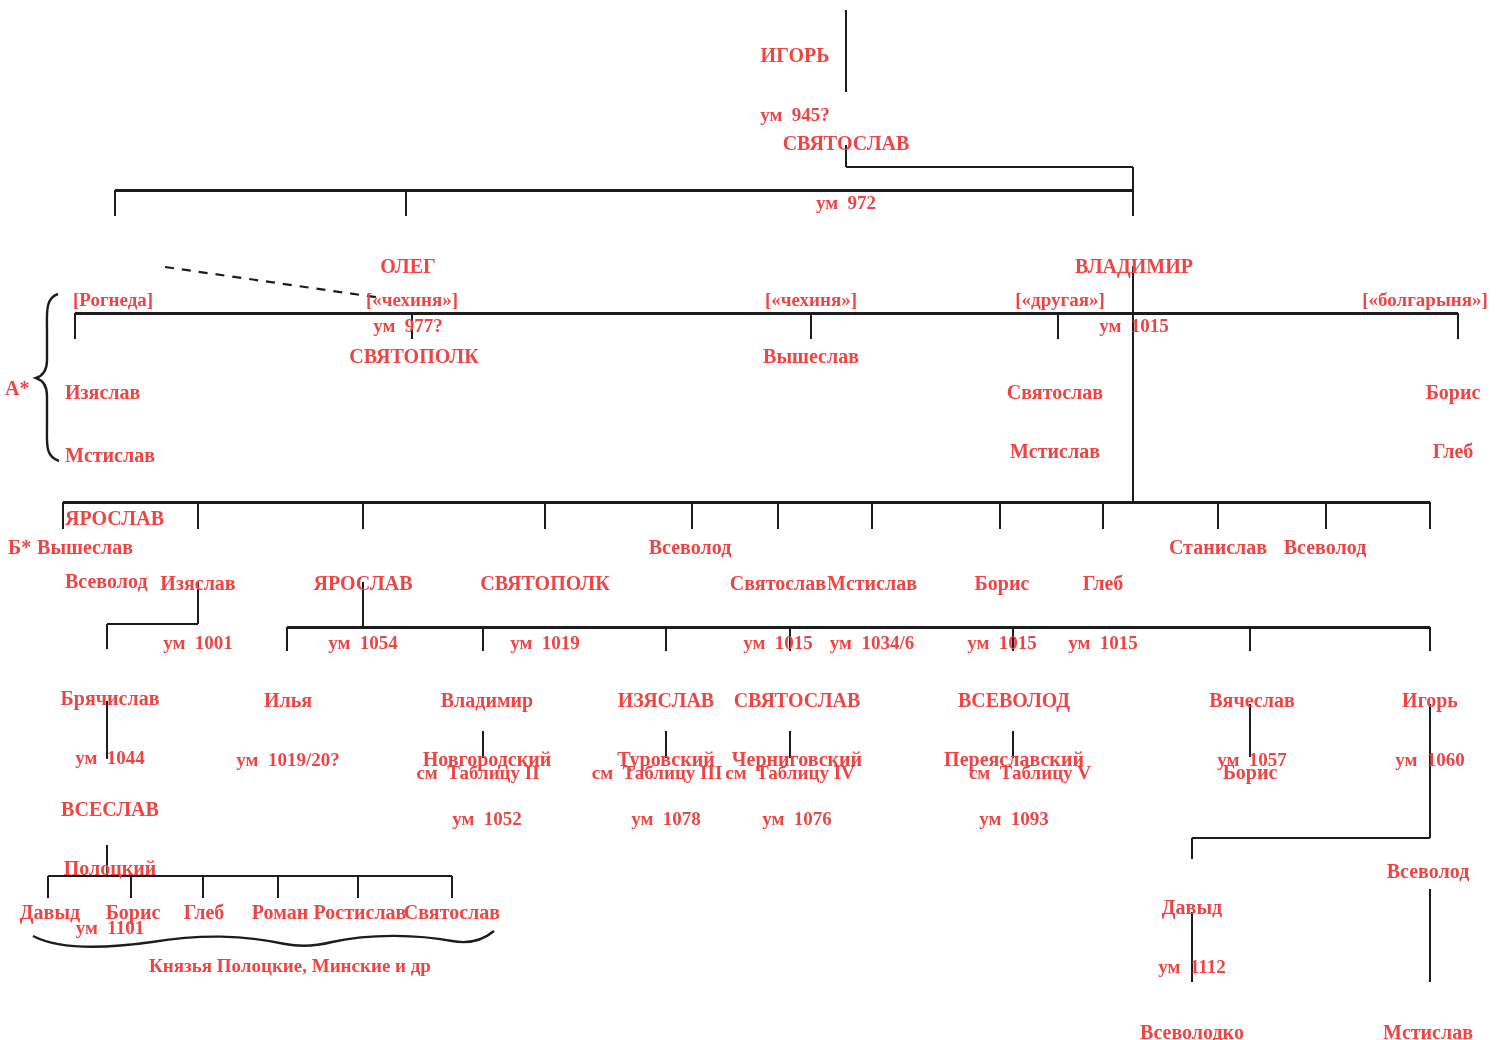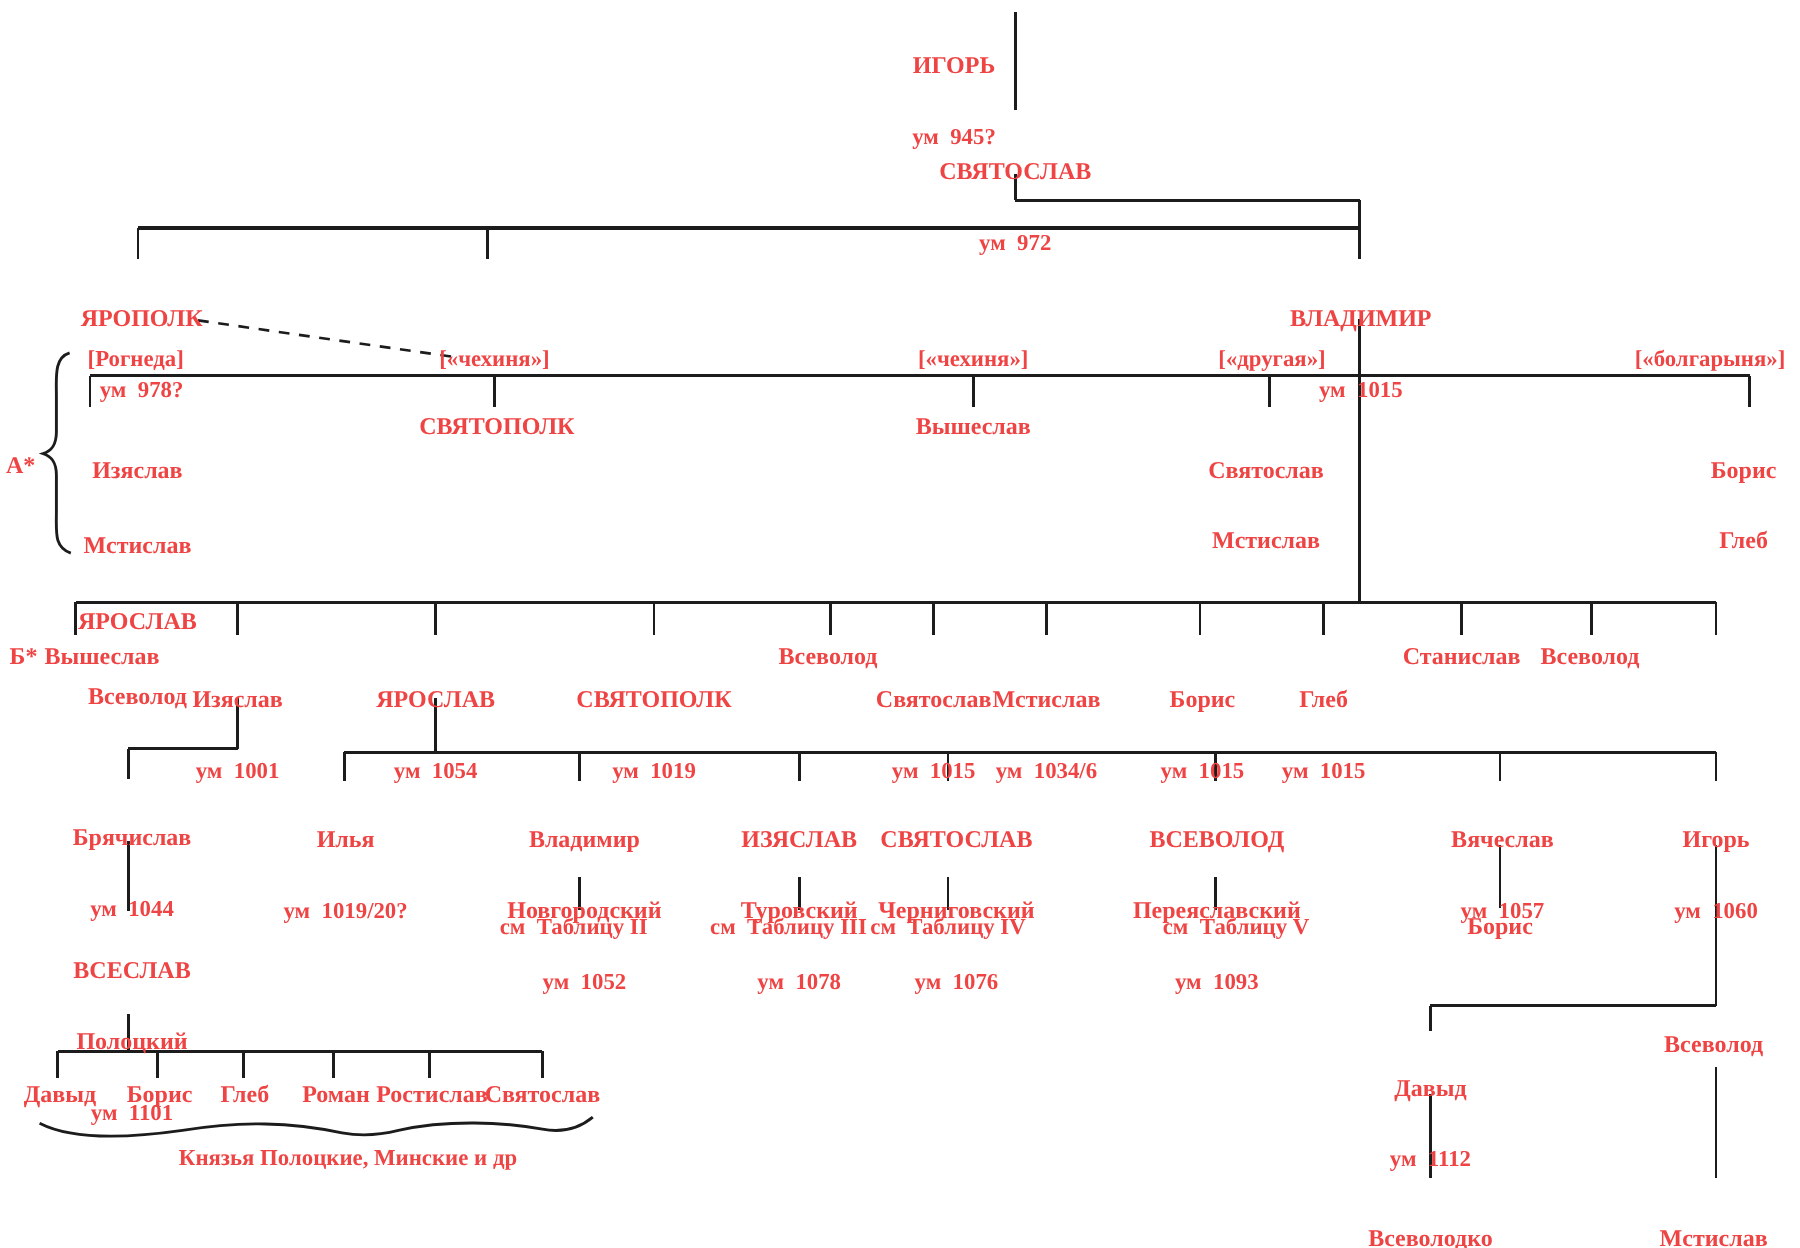--- a/index.html
+++ b/index.html
@@ -3,21 +3,21 @@
 <meta charset="utf-8">
 <style>
   html,body{margin:0;padding:0;background:#fff;}
   #canvas{position:relative;width:1500px;height:1040px;background:#fff;overflow:hidden;
           font-family:Liberation Serif, serif;color:#ef4444;}
   svg.wires{position:absolute;left:0;top:0;width:1500px;height:1040px;}
   svg.wires line{stroke:#1c1c1c;stroke-width:2.2;}
   svg.wires line.thick{stroke-width:3;}
   svg.wires path{stroke:#1c1c1c;stroke-width:2.4;fill:none;}
   .n{position:absolute;transform:translateX(-50%);text-align:center;white-space:pre;}
-  .la{position:absolute;text-align:center;white-space:pre;}
+  .la{position:absolute;text-align:left;white-space:pre;}
   .nm{font-size:20px;font-weight:bold;line-height:23px;}
   .dt{font-size:19px;font-weight:bold;line-height:23px;}
   .stack .nm{line-height:27px;}
   .grp{font-size:20px;font-weight:bold;}
 </style>
 </head>
 <body>
 
 <div id="canvas">
 
@@ -101,23 +101,23 @@
 
   <div class="n" style="left:795px;top:8px">
     <div class="nm">ИГОРЬ</div>
     <div class="dt">ум  945?</div>
   </div>
   <div class="n" style="left:846px;top:96px">
     <div class="nm">СВЯТОСЛАВ</div>
     <div class="dt">ум  972</div>
   </div>
 
-  <div class="n" style="left:118px;top:219px">
-    <div class="nm">ЯРОПОЛК</div>
-    <div class="dt">ум  978?</div>
+  <div class="n" style="left:408px;top:219px">
+    <div class="nm">ОЛЕГ</div>
+    <div class="dt">ум  977?</div>
   </div>
   <div class="n" style="left:1134px;top:219px">
     <div class="nm">ВЛАДИМИР</div>
     <div class="dt">ум  1015</div>
   </div>
 
   <div class="la dt" style="left:73px;top:288px">[Рогнеда]</div>
   <div class="n dt" style="left:412px;top:288px">[«чехиня»]</div>
   <div class="n dt" style="left:811px;top:288px">[«чехиня»]</div>
   <div class="n dt" style="left:1060px;top:288px">[«другая»]</div>

